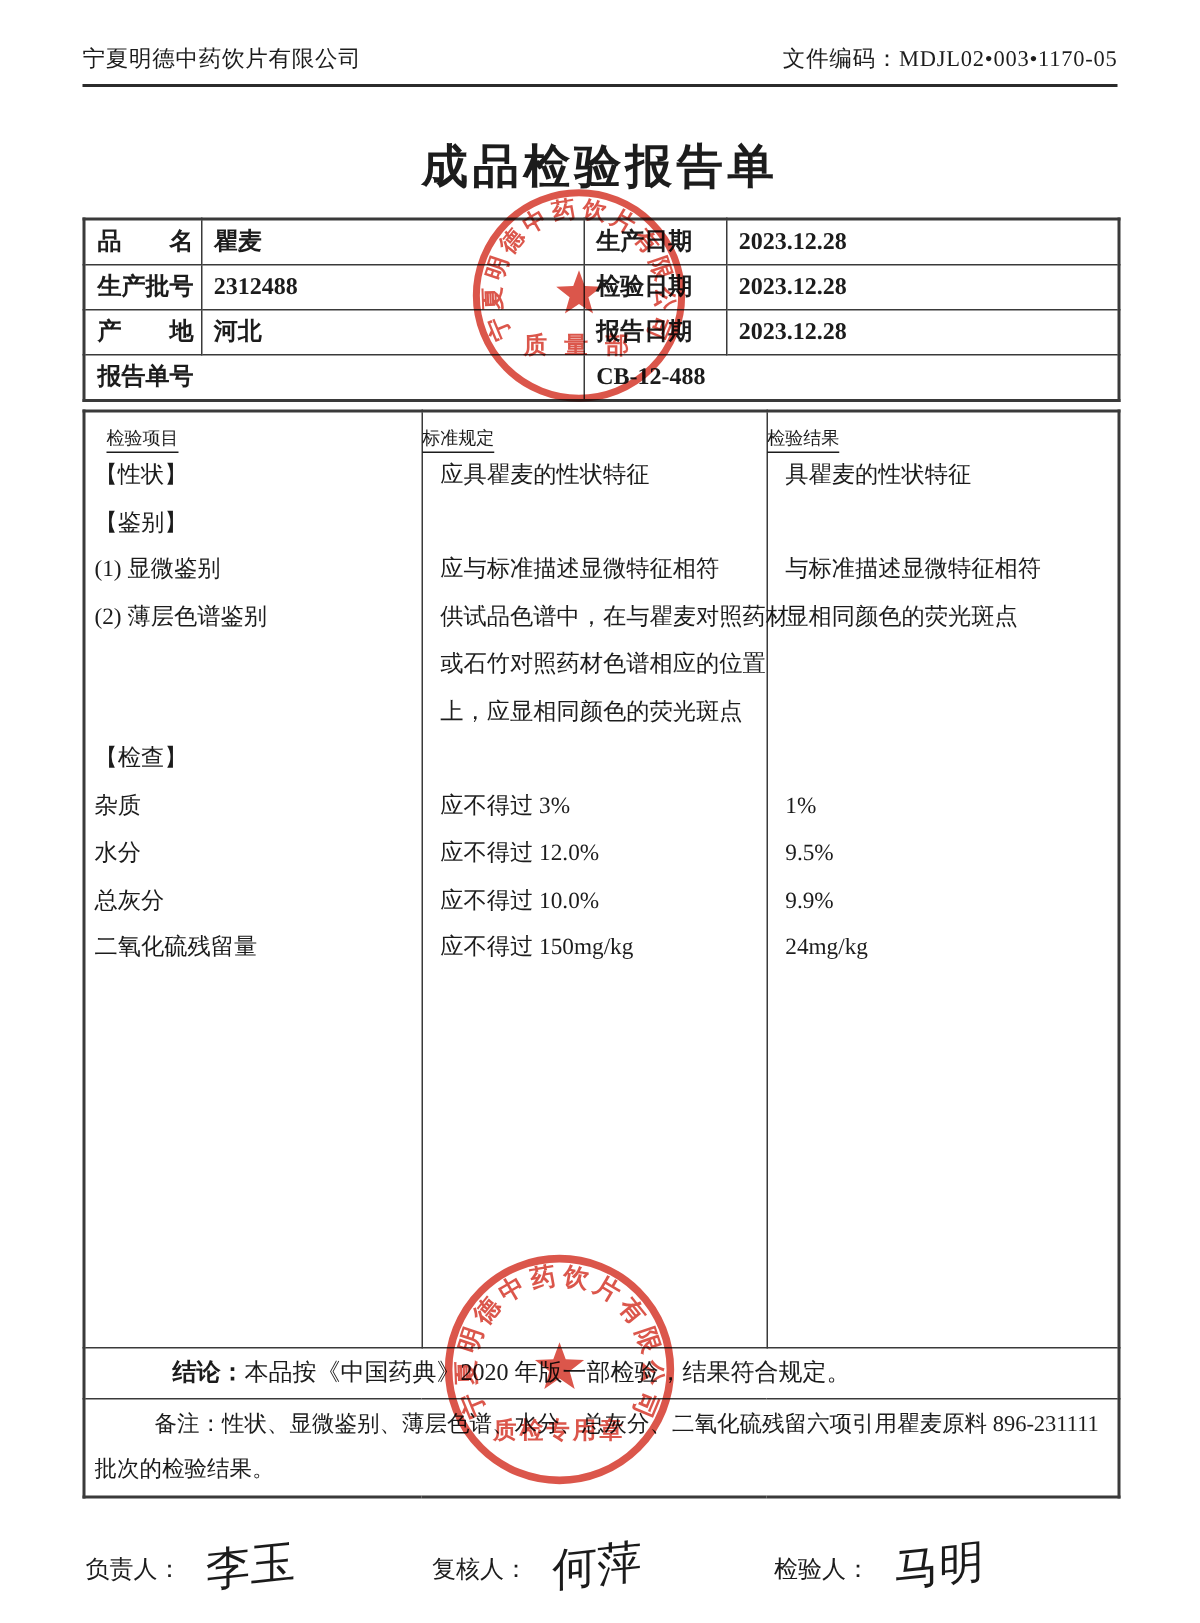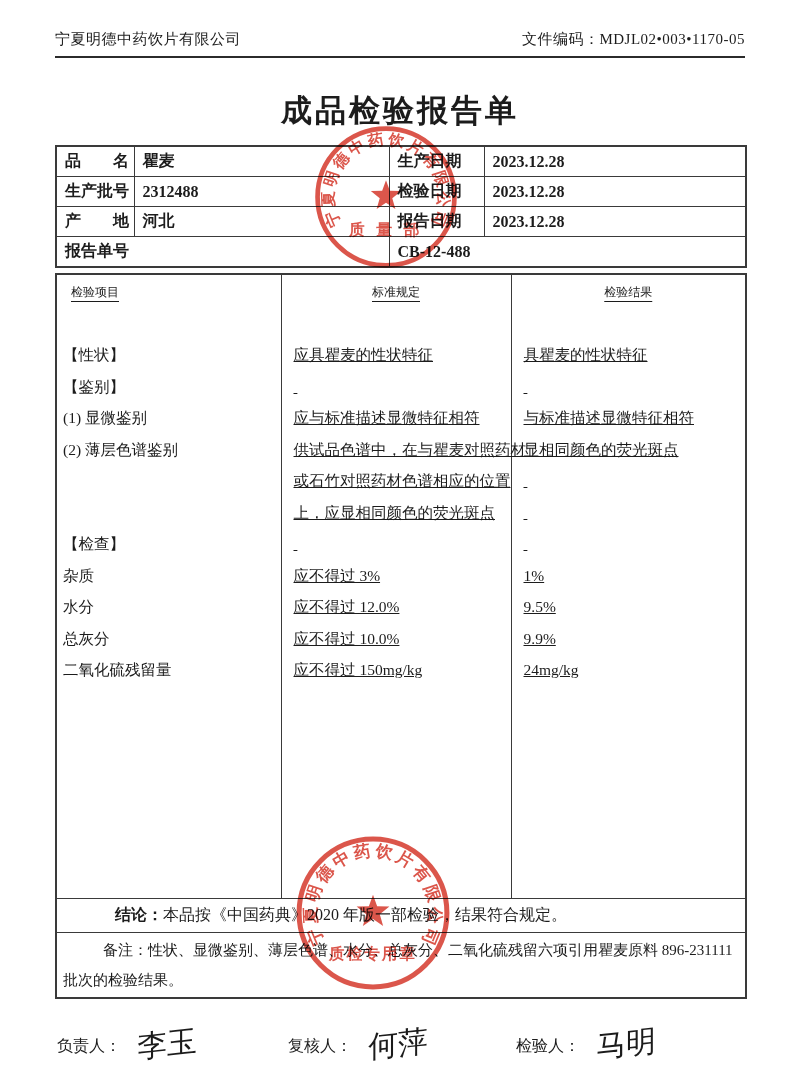--- a/index.html
+++ b/index.html
@@ -29,25 +29,25 @@
   .info-table { position:absolute; left:55px; top:145px; width:690px; border:2px solid #3a3a3a; }
   .info-table td { height:29px;font-weight:bold; }
   .lbl { white-space:nowrap; }
   .main-table { position:absolute; left:55px; top:273px; width:690px; border:2px solid #3a3a3a; }
   .main-table td.body-cell { vertical-align:top; height:623px; padding:0; }
   .col-header {
     font-size:12px; margin-top:9px; text-decoration:underline;
     text-underline-offset:5px;
   }
   .col-header.left { padding-left:14px; }
-  .col-header.center { text-align:center; }
-  .lines { margin-top:38px; }
+  .col-header.center { text-align:left; }
+  .lines { }
   .line { height:31.5px; line-height:31.5px; font-size:15.5px; white-space:nowrap; overflow:visible; }
   .col-item .line { padding-left:6px; }
-  .col-standard .line, .col-result .line { padding-left:12px;text-decoration:underline; }
+  .col-standard .line, .col-result .line { padding-left:12px; }
   .conclusion-cell { height:33px; font-size:16px; padding-left:58px; }
   .remark-cell { height:56px; font-size:15px; line-height:30px; padding:2px 4px 2px 6px; vertical-align:top; }
   .remark-text { text-indent:40px; }
   .bold { font-weight:bold; }
   
   .signature-row { position:absolute; left:55px; top:1012px; width:700px; height:66px; }
   .sig-group { position:absolute; top:16px; display:flex; align-items:flex-start; }
   .sig-g1 { left:2px; } .sig-g2 { left:233px; } .sig-g3 { left:461px; }
   .sig-label { font-size:16px; margin-top:8px; white-space:nowrap; }
   .sig-name {

